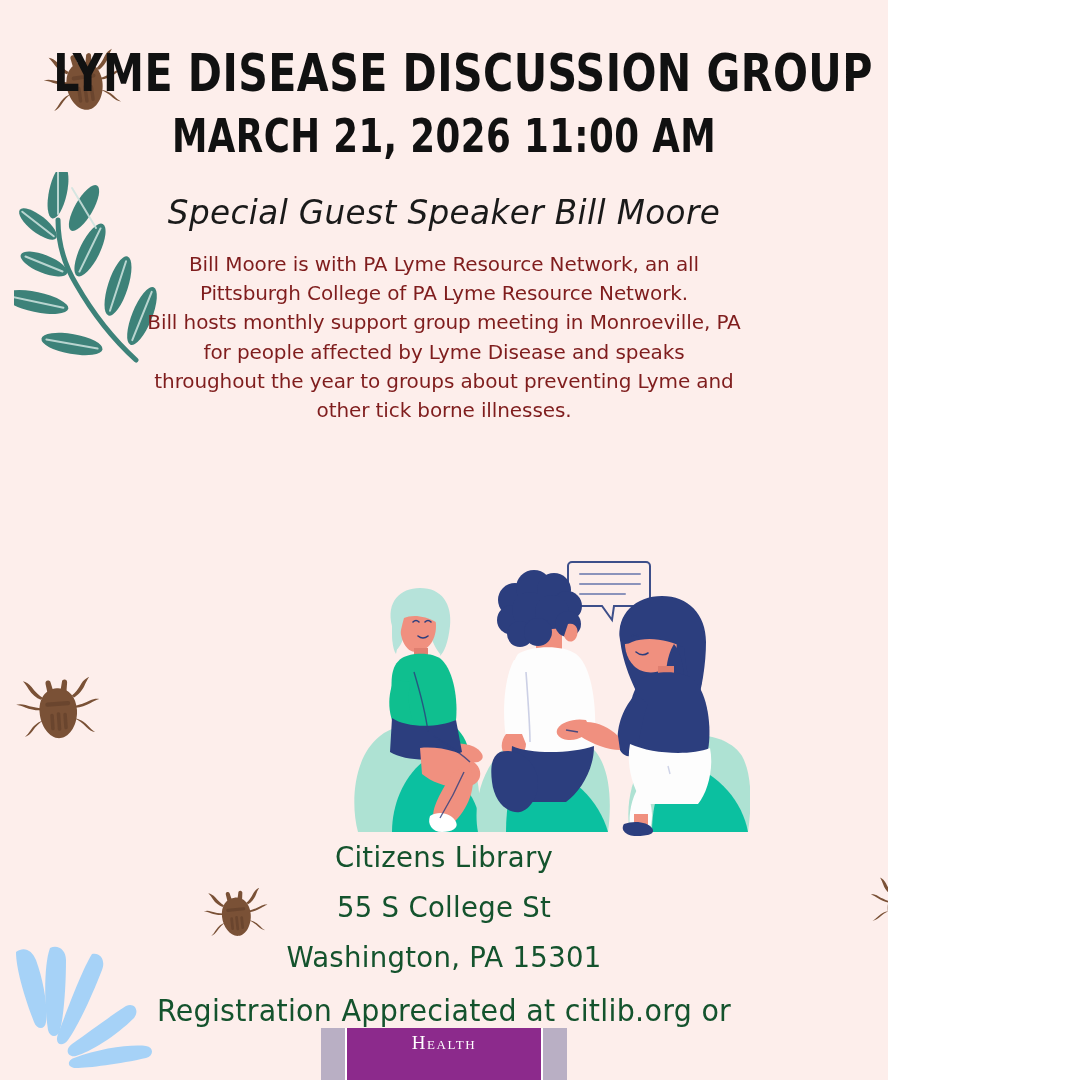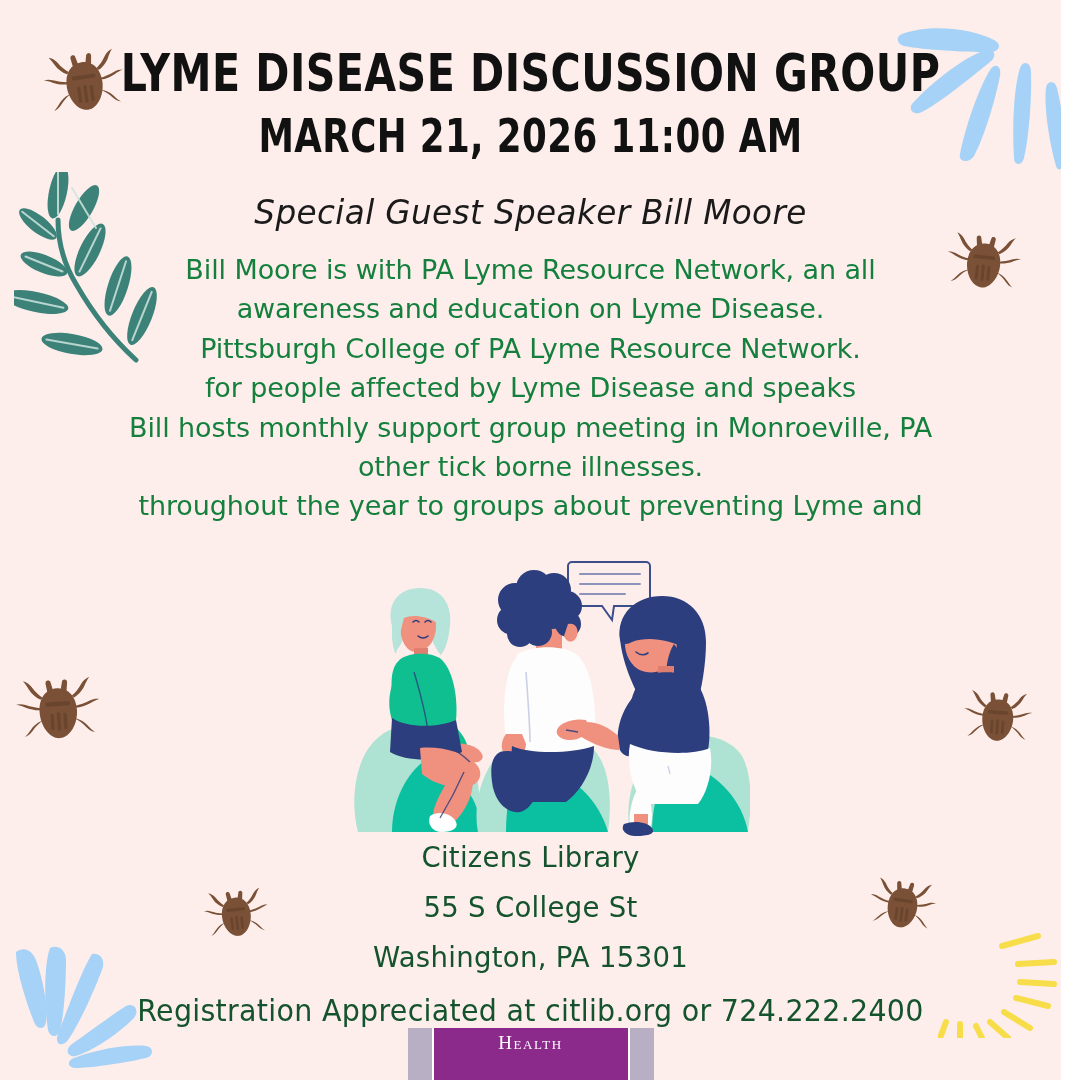--- a/index.html
+++ b/index.html
@@ -3,21 +3,21 @@
 <meta charset="utf-8">
 <title>Lyme Disease Discussion Group Flyer</title>
 <style>
   html, body {
     margin: 0;
     padding: 0;
     background: #ffffff;
   }
   #poster {
     position: relative;
-    width: 1061px;
+    width: 888px;
     height: 1080px;
     background: #fdeeeb;
     overflow: hidden;
     font-family: "Liberation Sans", sans-serif;
     -webkit-font-smoothing: antialiased;
   }
 
   
   .deco {
     position: absolute;
@@ -71,23 +71,23 @@
     transform: scaleX(0.96);
   }
 
   .body-block {
     position: absolute;
     left: 120px;
     right: 120px;
     top: 250px;
     text-align: center;
     font-family: "DejaVu Sans", sans-serif;
-    font-size: 27px;
+    font-size: 20px;
     line-height: 1.46;
-    color: #15803d;
+    color: #7f1d1d;
     letter-spacing: -0.1px;
     z-index: 5;
   }
   .body-block p { margin: 0; }
   .body-block .para { margin: 0; }
 
   
   #illustration {
     position: absolute;
     left: 330px;
@@ -377,26 +377,25 @@
 
   <div class="title-block">
     <div class="title-line1">LYME DISEASE DISCUSSION GROUP</div>
     <div class="title-line2">MARCH 21, 2026   11:00 AM</div>
   </div>
 
   <div class="speaker-line">Special Guest Speaker Bill Moore</div>
 
   <div class="body-block">
     <p class="para">Bill Moore is with PA Lyme Resource Network, an all</p>
-    <p class="para">awareness and education on Lyme Disease.</p>
     <p class="para">Pittsburgh College of PA Lyme Resource Network.</p>
+    <p class="para">Bill hosts monthly support group meeting in Monroeville, PA</p>
     <p class="para">for people affected by Lyme Disease and speaks</p>
-    <p class="para">Bill hosts monthly support group meeting in Monroeville, PA</p>
+    <p class="para">throughout the year to groups about preventing Lyme and</p>
     <p class="para">other tick borne illnesses.</p>
-    <p class="para">throughout the year to groups about preventing Lyme and</p>
   </div>
 
   <svg id="illustration" viewBox="0 0 420 285">
 
     <g>
       <path d="M242 10 h74 a4 4 0 0 1 4 4 v36 a4 4 0 0 1 -4 4 h-32 l-2 14 l-10 -14 h-30 a4 4 0 0 1 -4 -4 v-36 a4 4 0 0 1 4 -4 z" fill="#fdeeeb" stroke="#3d4f8a" stroke-width="2"></path>
       <g stroke="#8b93bb" stroke-width="2" stroke-linecap="round">
         <line x1="250" y1="22" x2="310" y2="22"></line>
         <line x1="250" y1="32" x2="310" y2="32"></line>
         <line x1="250" y1="42" x2="295" y2="42"></line>

